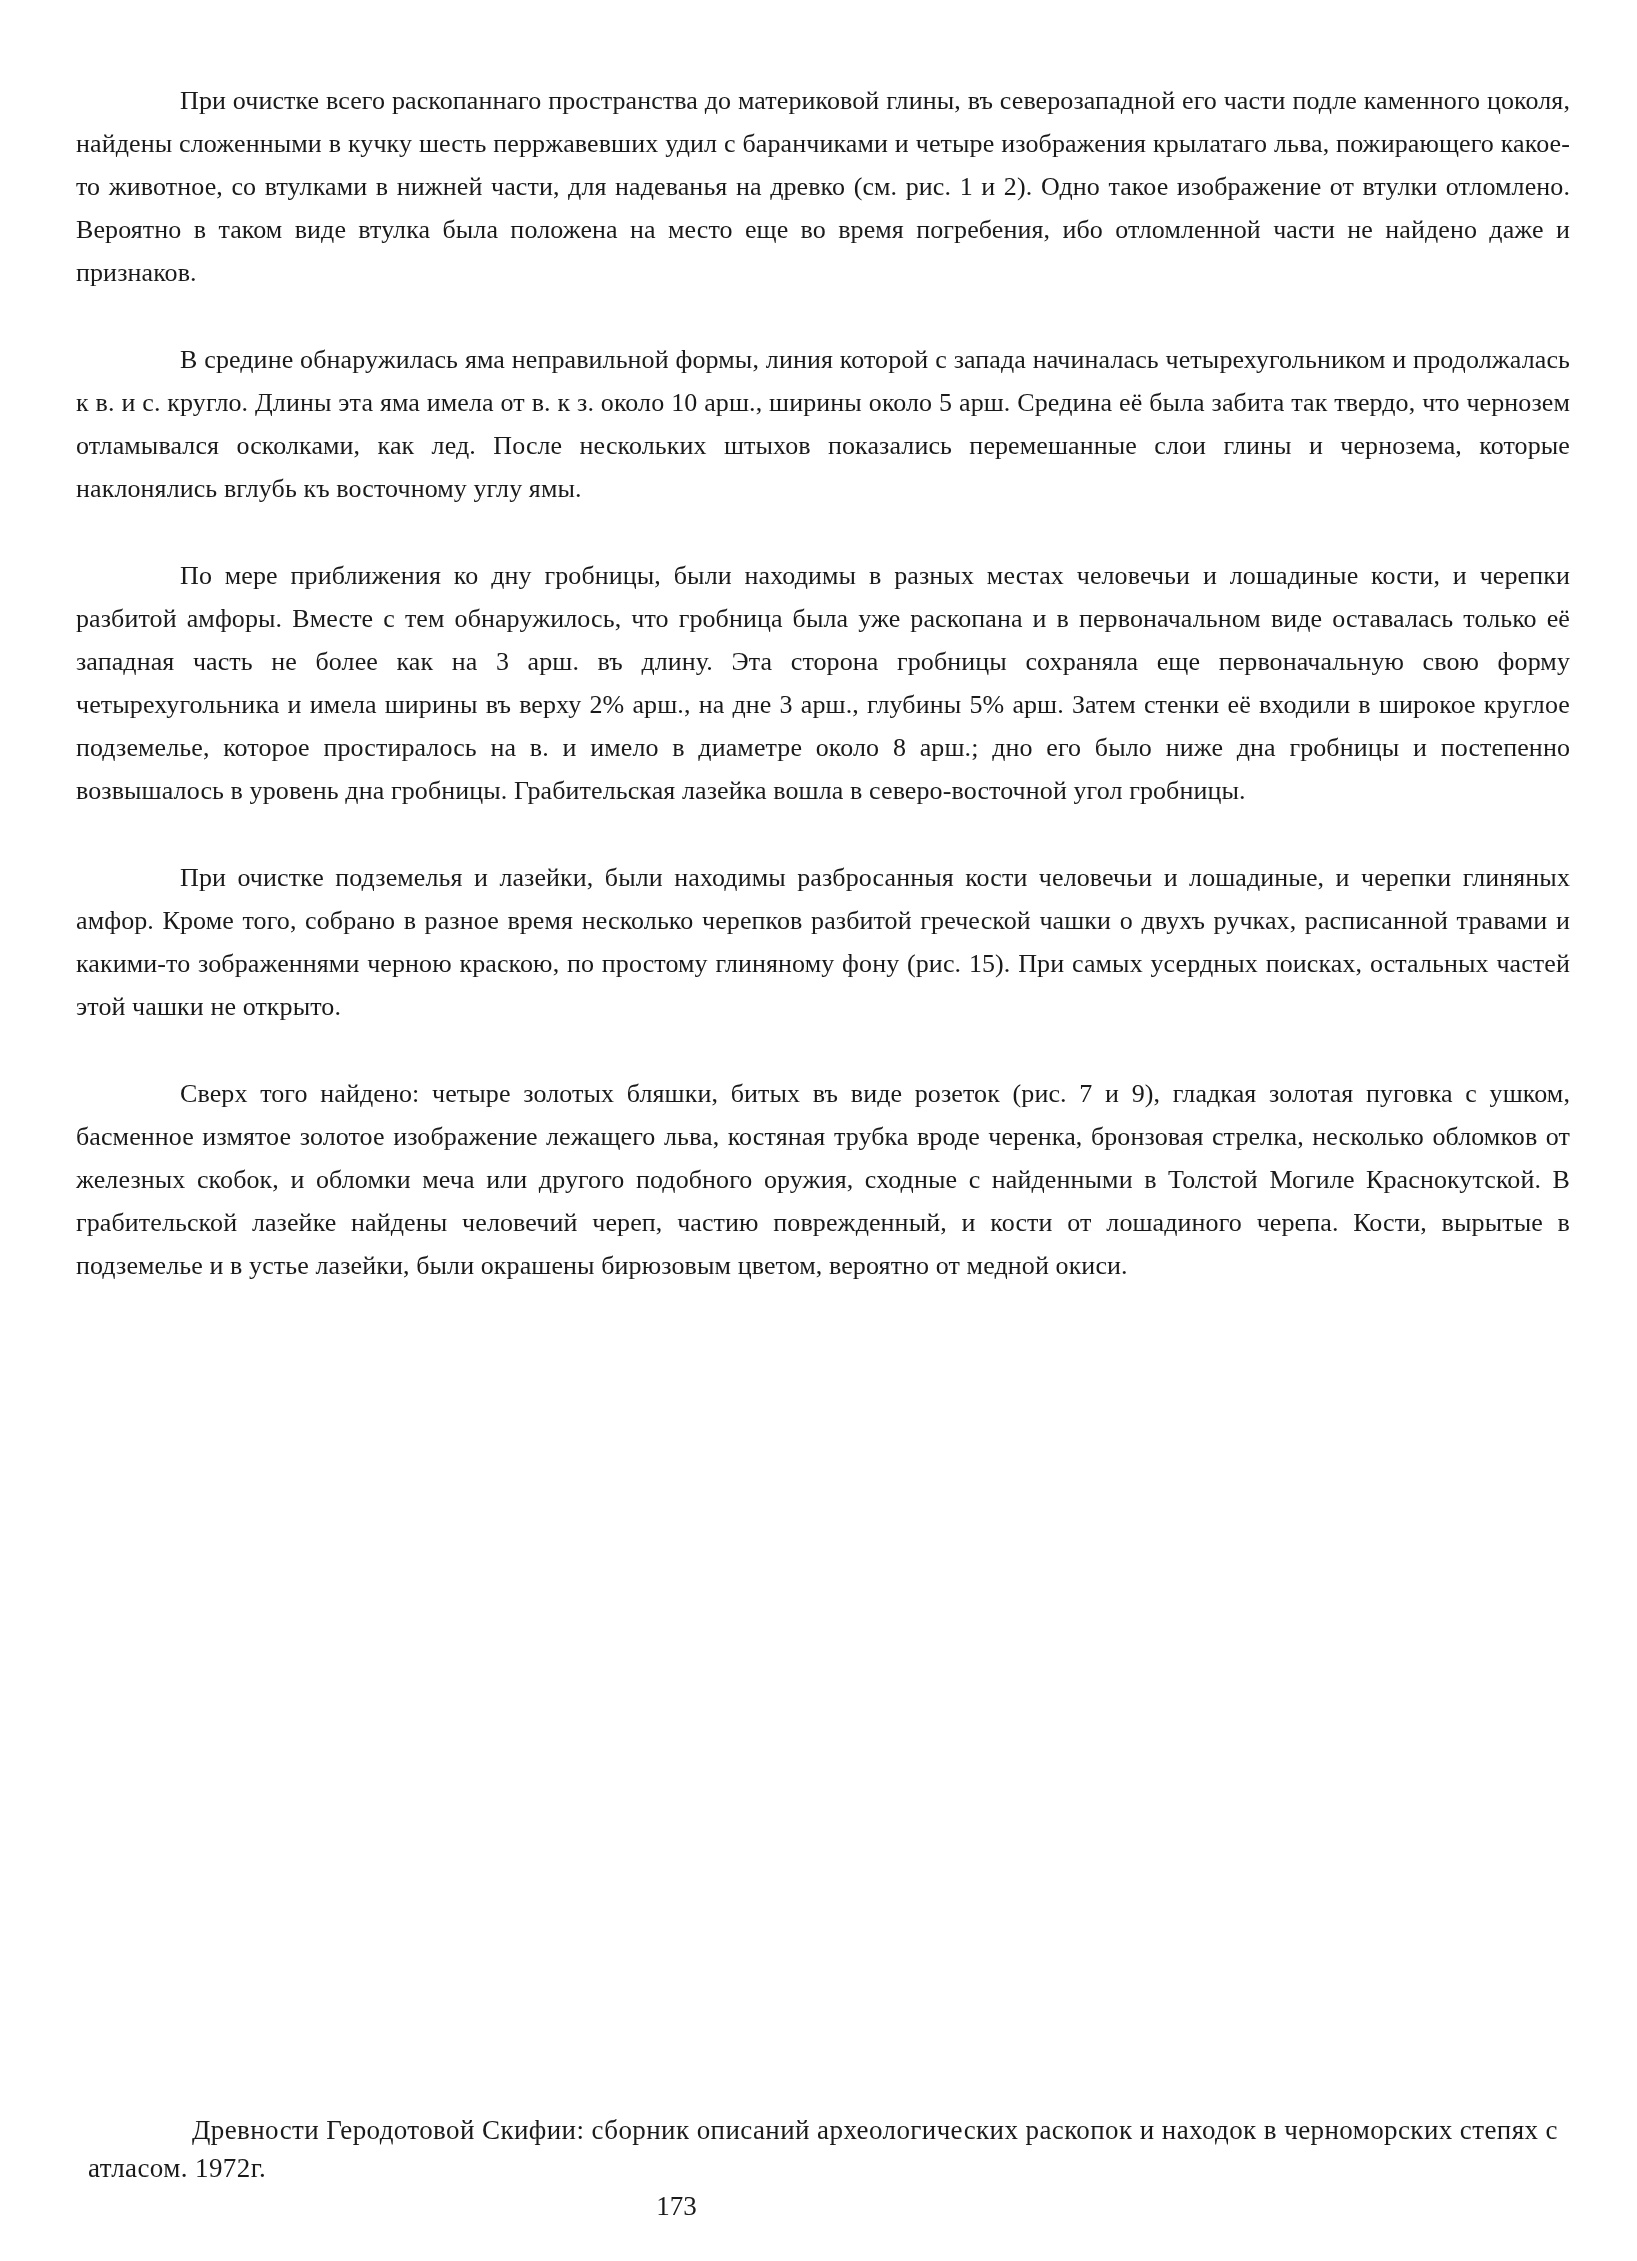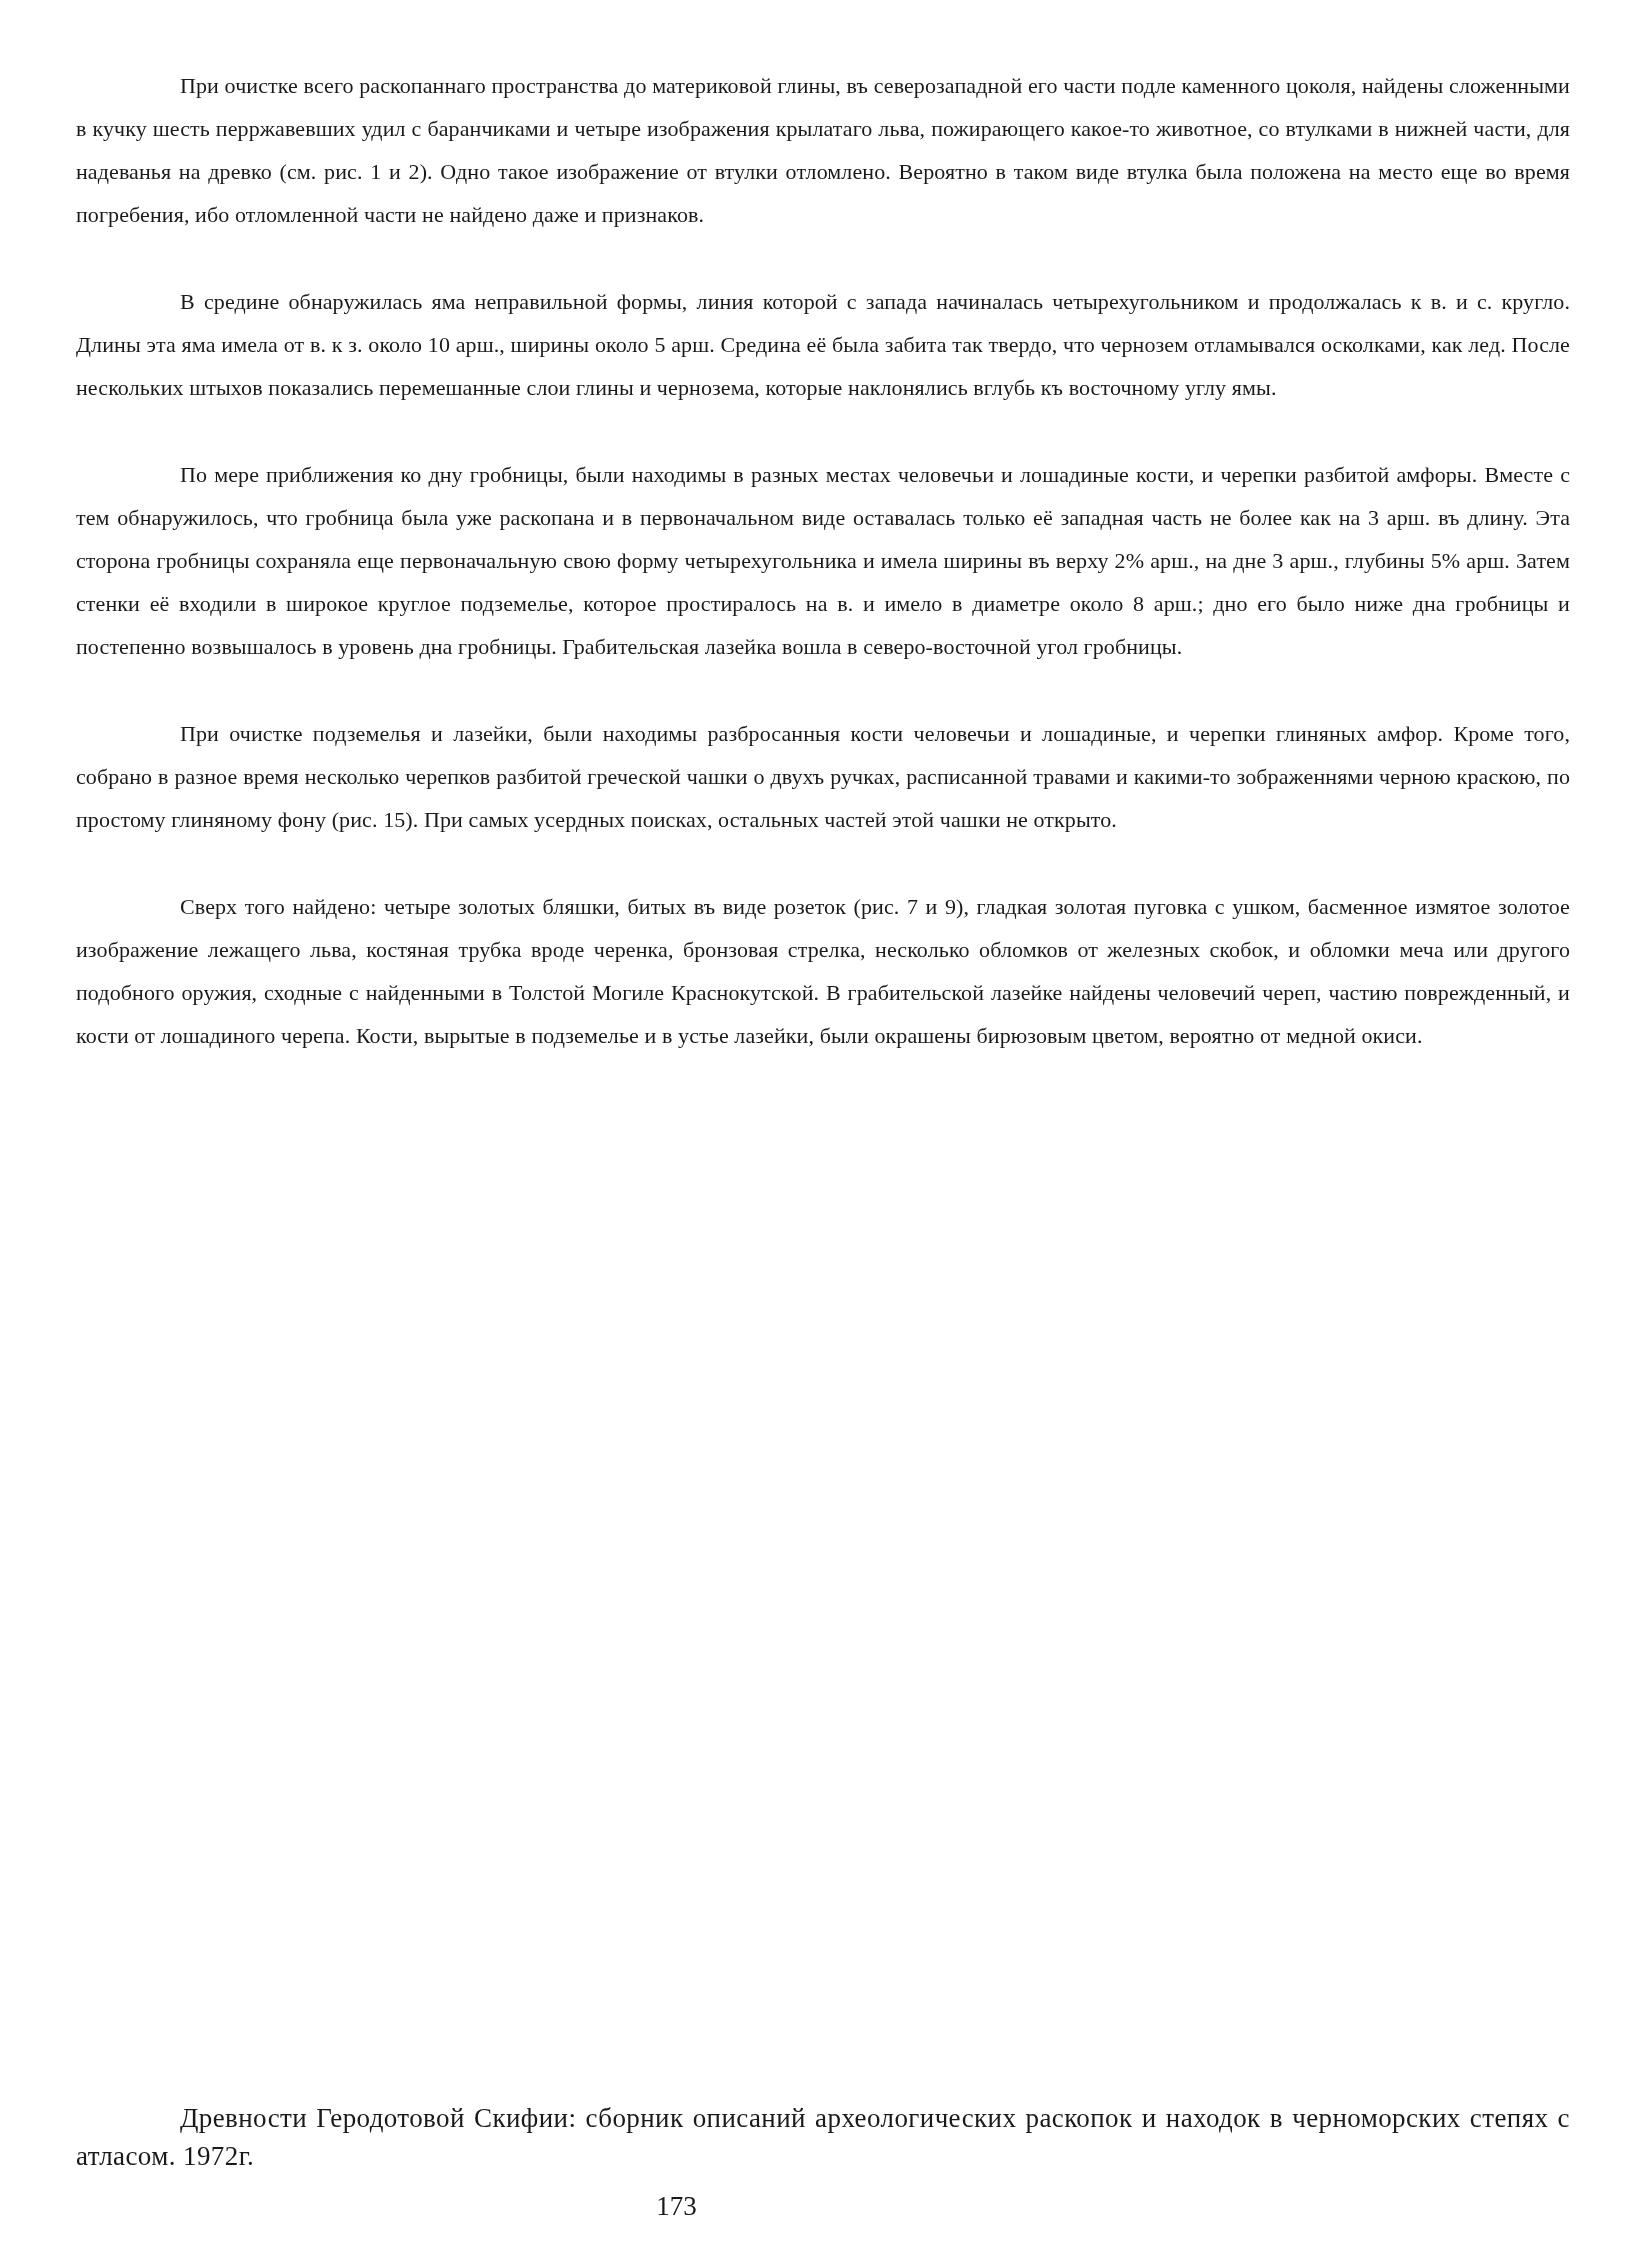--- a/index.html
+++ b/index.html
@@ -15,35 +15,35 @@
       font-family: "Liberation Serif", "DejaVu Serif", serif;
       color: #1a1a1a;
     }
     .page {
       position: absolute;
       left: 76px;
       top: 63px;
       width: 1494px;
     }
     .para {
-      margin: 1px 0 44px 0;
-      font-size: 22px;
+      margin: 16px 0 44px 0;
+      font-size: 26px;
       line-height: 43px;
       text-align: justify;
       text-indent: 104px;
       letter-spacing: 0.1px;
     }
     .footer {
       position: absolute;
       left: 76px;
       top: 2099px;
       width: 1494px;
     }
     .footer-citation {
-      margin: 0;
+      margin: 12px;
       font-size: 27px;
       line-height: 38px;
       text-align: justify;
       text-indent: 104px;
       letter-spacing: 0.4px;
     }
     .page-number {
       position: absolute;
       left: 0;
       top: 2187px;

